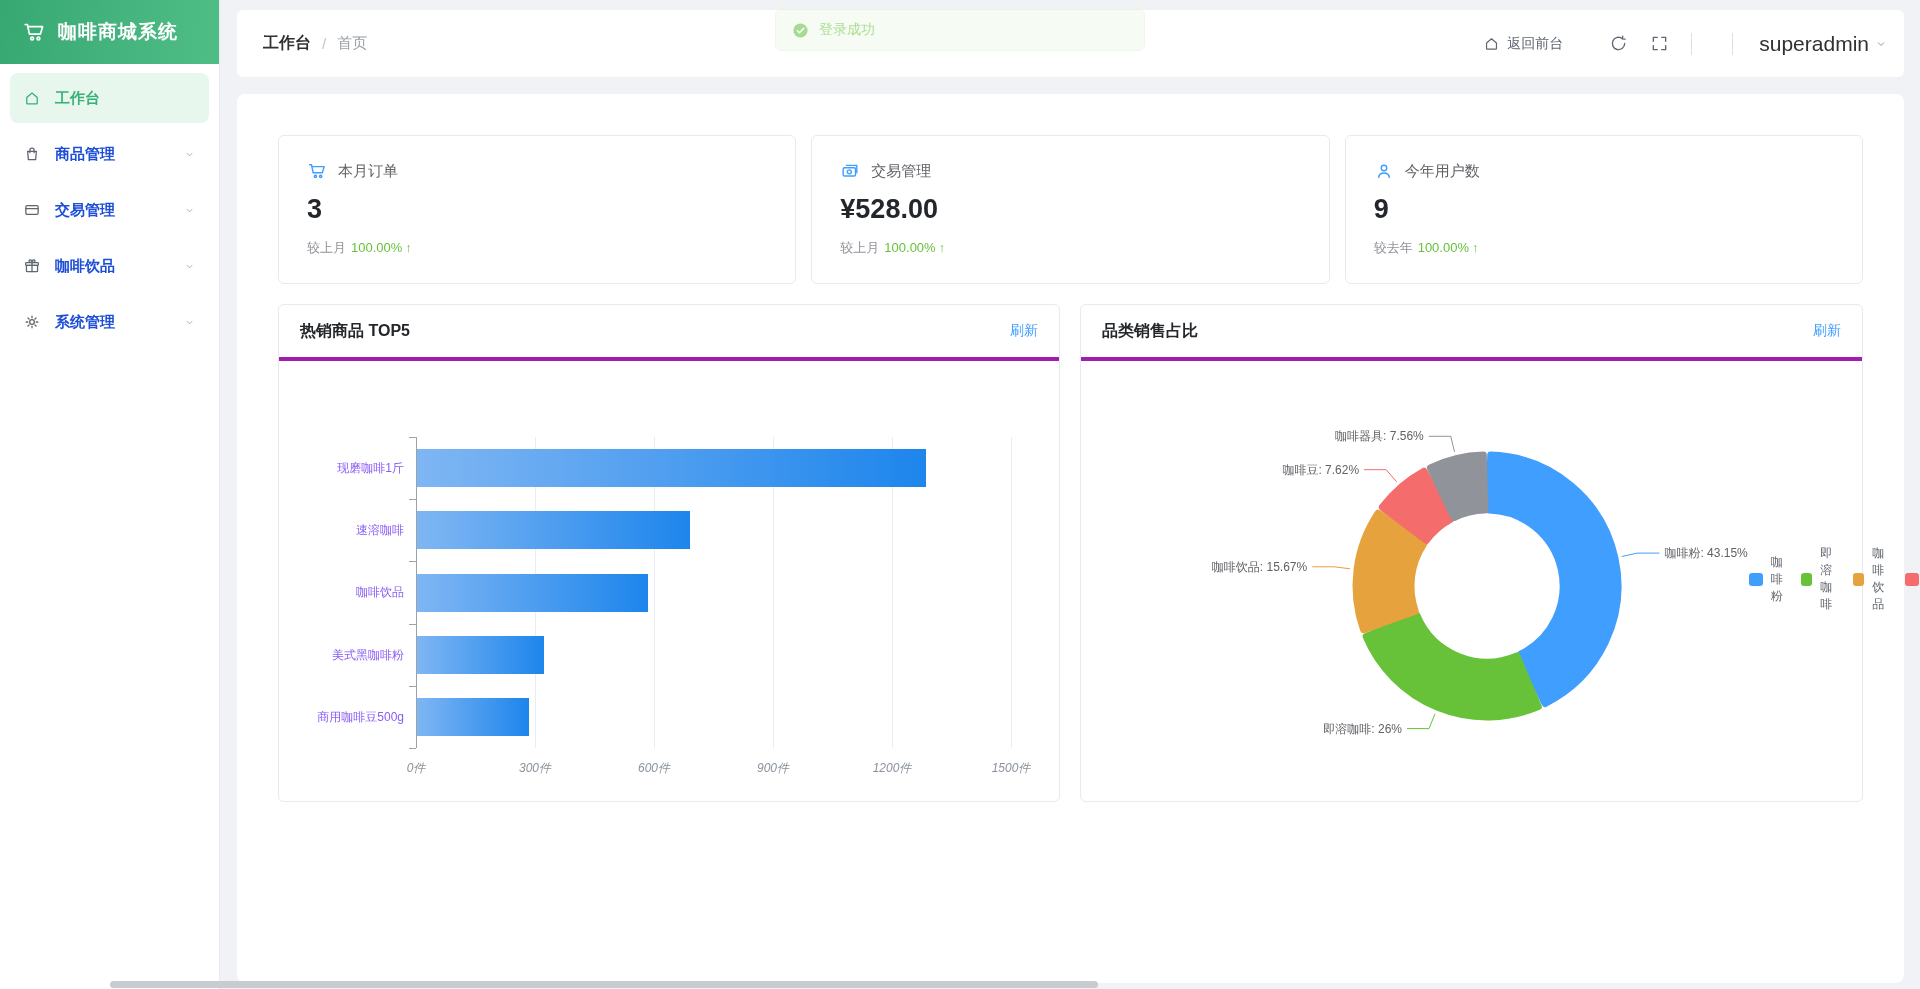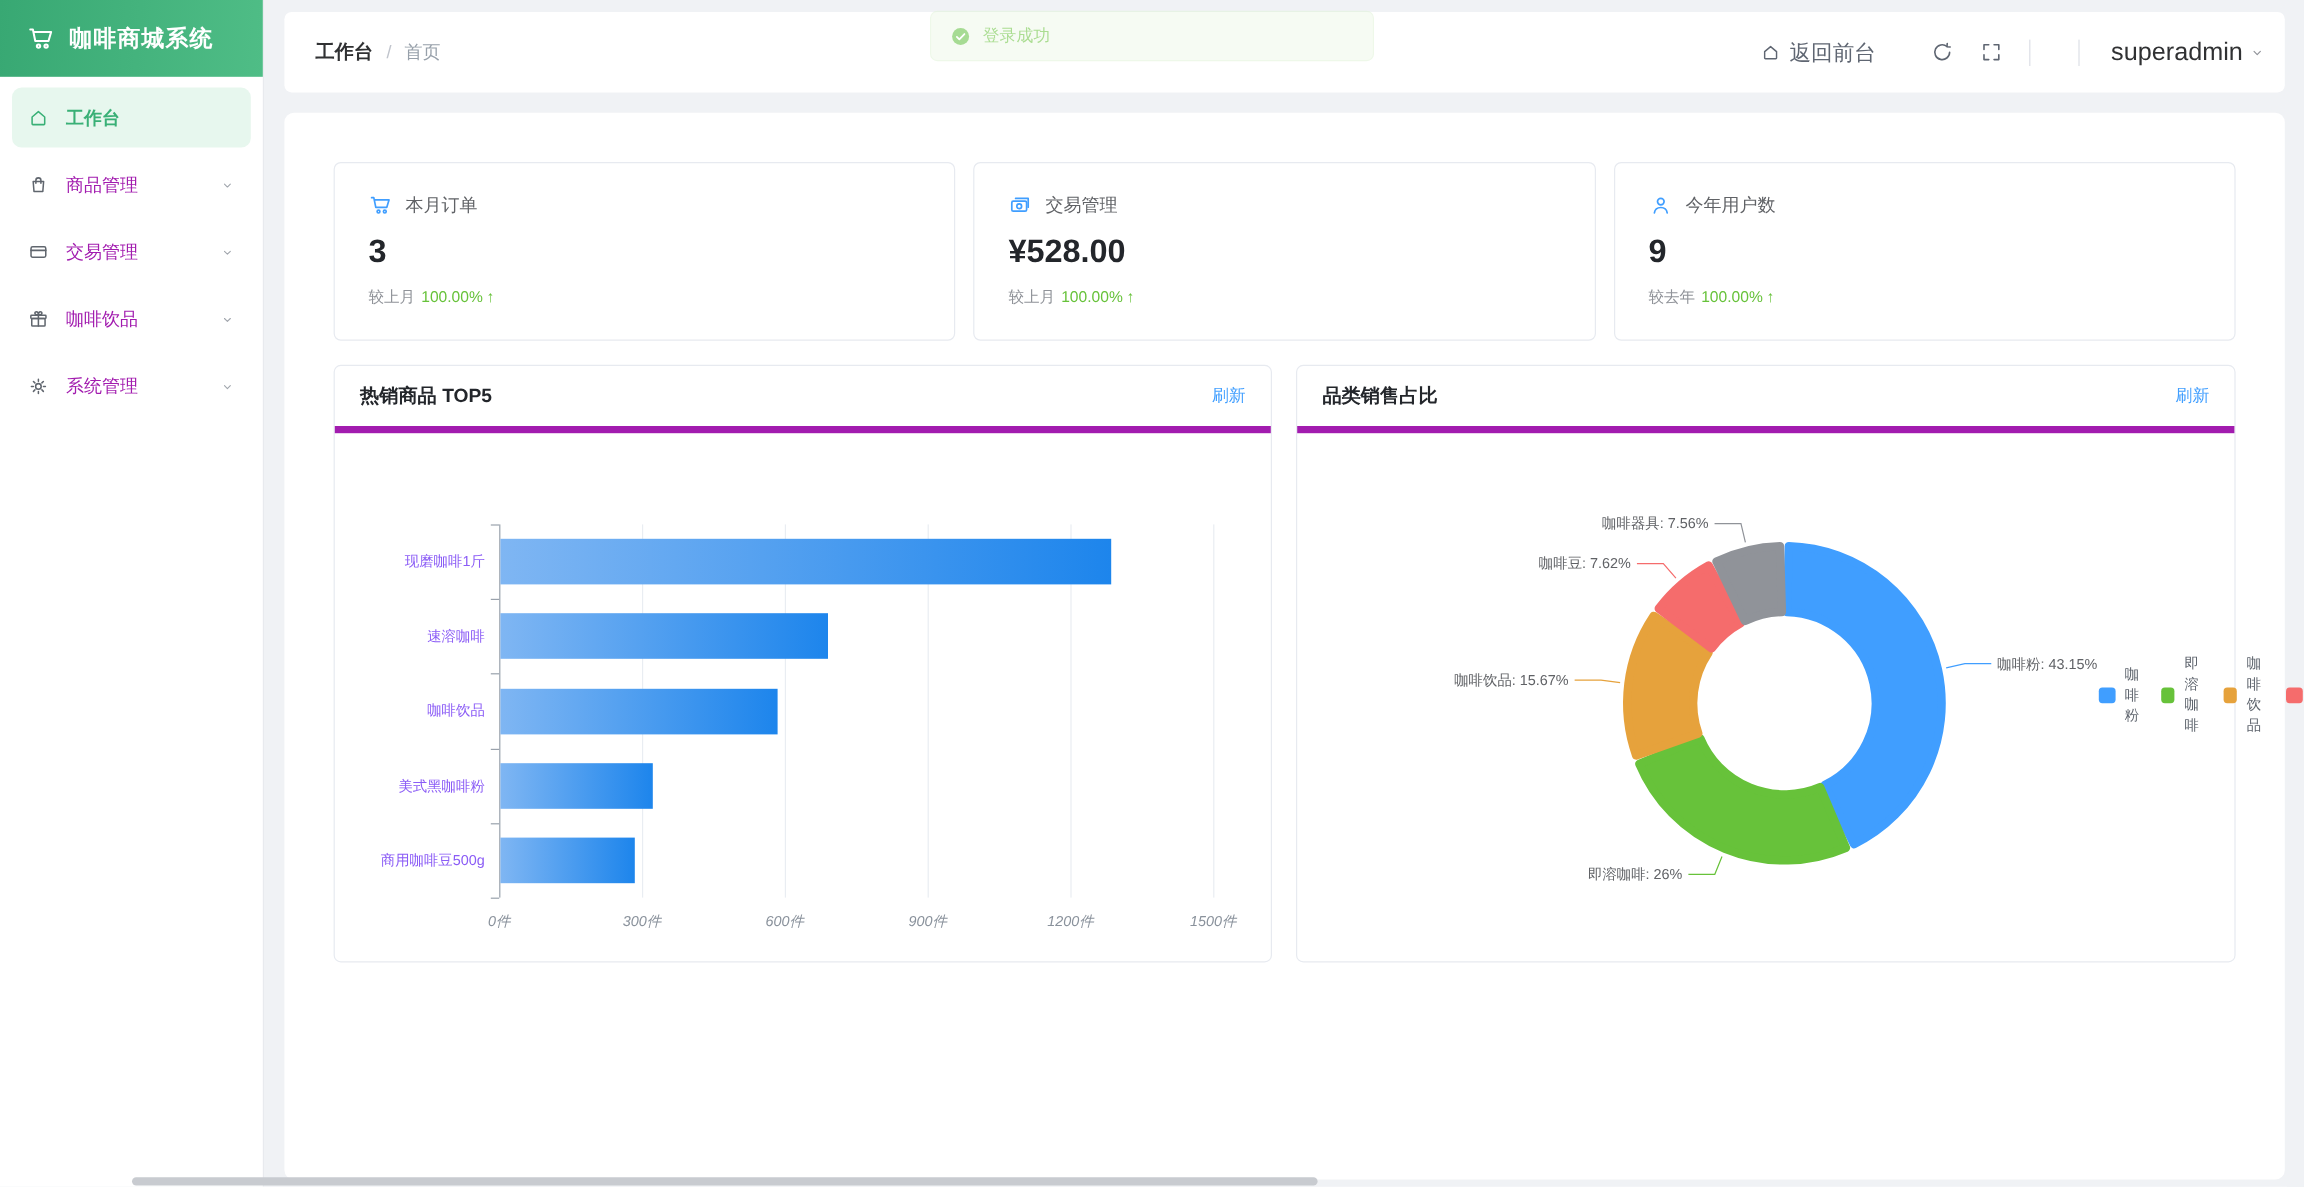--- a/index.html
+++ b/index.html
@@ -10,33 +10,33 @@
   }
   .icon { display:inline-flex; width:18px; height:18px; flex:0 0 auto; }
   .icon svg { width:100%; height:100%; fill:none; stroke:currentColor; stroke-width:1.7; stroke-linecap:round; stroke-linejoin:round; }
 
   
   .sidebar { position:absolute; left:0; top:0; width:220px; height:989px; background:#fff; border-right:1px solid #e8eaee; z-index:2; }
   .logo { height:64px; background:linear-gradient(95deg,#38a873 0%,#4fbd86 100%); display:flex; align-items:center; gap:12px; padding-left:22px; color:#fff; }
   .logo .icon { width:24px; height:24px; }
   .logo-title { font-size:19px; font-weight:bold; letter-spacing:1px; color:#fff; }
   .menu { padding:9px 10px; }
-  .menu-item { height:50px; margin-bottom:6px; display:flex; align-items:center; gap:14px; padding:0 13px; border-radius:8px; font-size:15px; color:#a21caf; cursor:pointer; }
+  .menu-item { height:50px; margin-bottom:6px; display:flex; align-items:center; gap:14px; padding:0 13px; border-radius:8px; font-size:15px; color:#1d4ed8; cursor:pointer;font-weight:bold; }
   .menu-item .icon { color:#60666e; }
   .menu-item .chev { margin-left:auto; width:13px; height:13px; color:#a1a6ad; }
   .menu-item.active { background:#e7f7ee; color:#39b076; font-weight:bold; }
   .menu-item.active .icon { color:#39b076; }
 
   
   .topbar { position:absolute; left:237px; top:10px; width:1667px; height:67px; background:#fff; border-radius:6px; display:flex; align-items:center; padding:0 16px 0 26px; z-index:1; }
   .crumb-root { font-size:16px; font-weight:bold; color:#303133; cursor:pointer; }
   .crumb-sep { margin:0 11px; color:#c0c4cc; font-size:15px; }
   .crumb-cur { font-size:15px; color:#97a0aa; }
   .top-right { margin-left:auto; display:flex; align-items:center; color:#5f6672; }
-  .back-front { display:flex; align-items:center; gap:7px; font-size:18px; color:#5f6672; cursor:pointer;justify-content:space-between; }
+  .back-front { display:flex; align-items:center; gap:7px; font-size:14px; color:#5f6672; cursor:pointer;justify-content:space-between; }
   .back-front .icon { width:17px; height:17px; }
   .tool-btn { width:19px; height:19px; color:#5f6672; cursor:pointer; }
   .tool-btn.refresh { margin-left:46px; }
   .tool-btn.fs { margin-left:22px; }
   .vdiv { width:1px; height:22px; background:#dcdfe6; }
   .vdiv.d1 { margin-left:22px; }
   .vdiv.d2 { margin-left:40px; }
   .user-menu { margin-left:26px; display:flex; align-items:center; gap:5px; cursor:pointer; }
   .user-name { font-size:21px; color:#303133; }
   .user-menu .chev { width:14px; height:14px; color:#909399; }
@@ -55,21 +55,21 @@
   .stat-head .icon { width:20px; height:20px; color:#409EFF; }
   .stat-label { font-size:15px; color:#606266; }
   .stat-value { margin-top:13px; font-size:27px; font-weight:bold; color:#23262b; }
   .stat-cmp { margin-top:14px; font-size:13px; color:#909399; }
   .stat-cmp .pct { color:#67c23a; margin-left:5px; }
   .stat-cmp .arrow { color:#67c23a; margin-left:3px; }
 
   .chart-card { position:absolute; top:210px; height:498px; background:#fff; border:1px solid #e7eaf0; border-radius:6px; }
   .chart-card.bar { left:41px; width:782px; }
   .chart-card.pie { left:843px; width:783px; }
-  .card-header { height:56px; border-bottom:6px solid #a21caf; display:flex; align-items:center; justify-content:space-between; padding:0 21px; }
+  .card-header { height:56px; border-bottom:4px solid #a21caf; display:flex; align-items:center; justify-content:space-between; padding:0 21px; }
   .card-title { font-size:16px; font-weight:bold; color:#23262b; }
   .refresh-link { font-size:14px; color:#409EFF; cursor:pointer; }
 
   
   .bar-plot { position:absolute; left:137px; top:132px; width:595px; height:311px; }
   .axis-y { position:absolute; left:0; top:0; width:1px; height:311px; background:#9aa2ac; }
   .gridline { position:absolute; top:0; width:1px; height:311px; background:#e9edf2; }
   .ytick { position:absolute; left:-7px; width:7px; height:1px; background:#9aa2ac; }
   .cat-label { position:absolute; left:-147px; width:135px; text-align:right; font-size:12px; color:#8b5cf6; }
   .hbar { position:absolute; left:1px; height:38px; background:linear-gradient(90deg,#7fb6f3 0%,#1d85ec 100%); }

